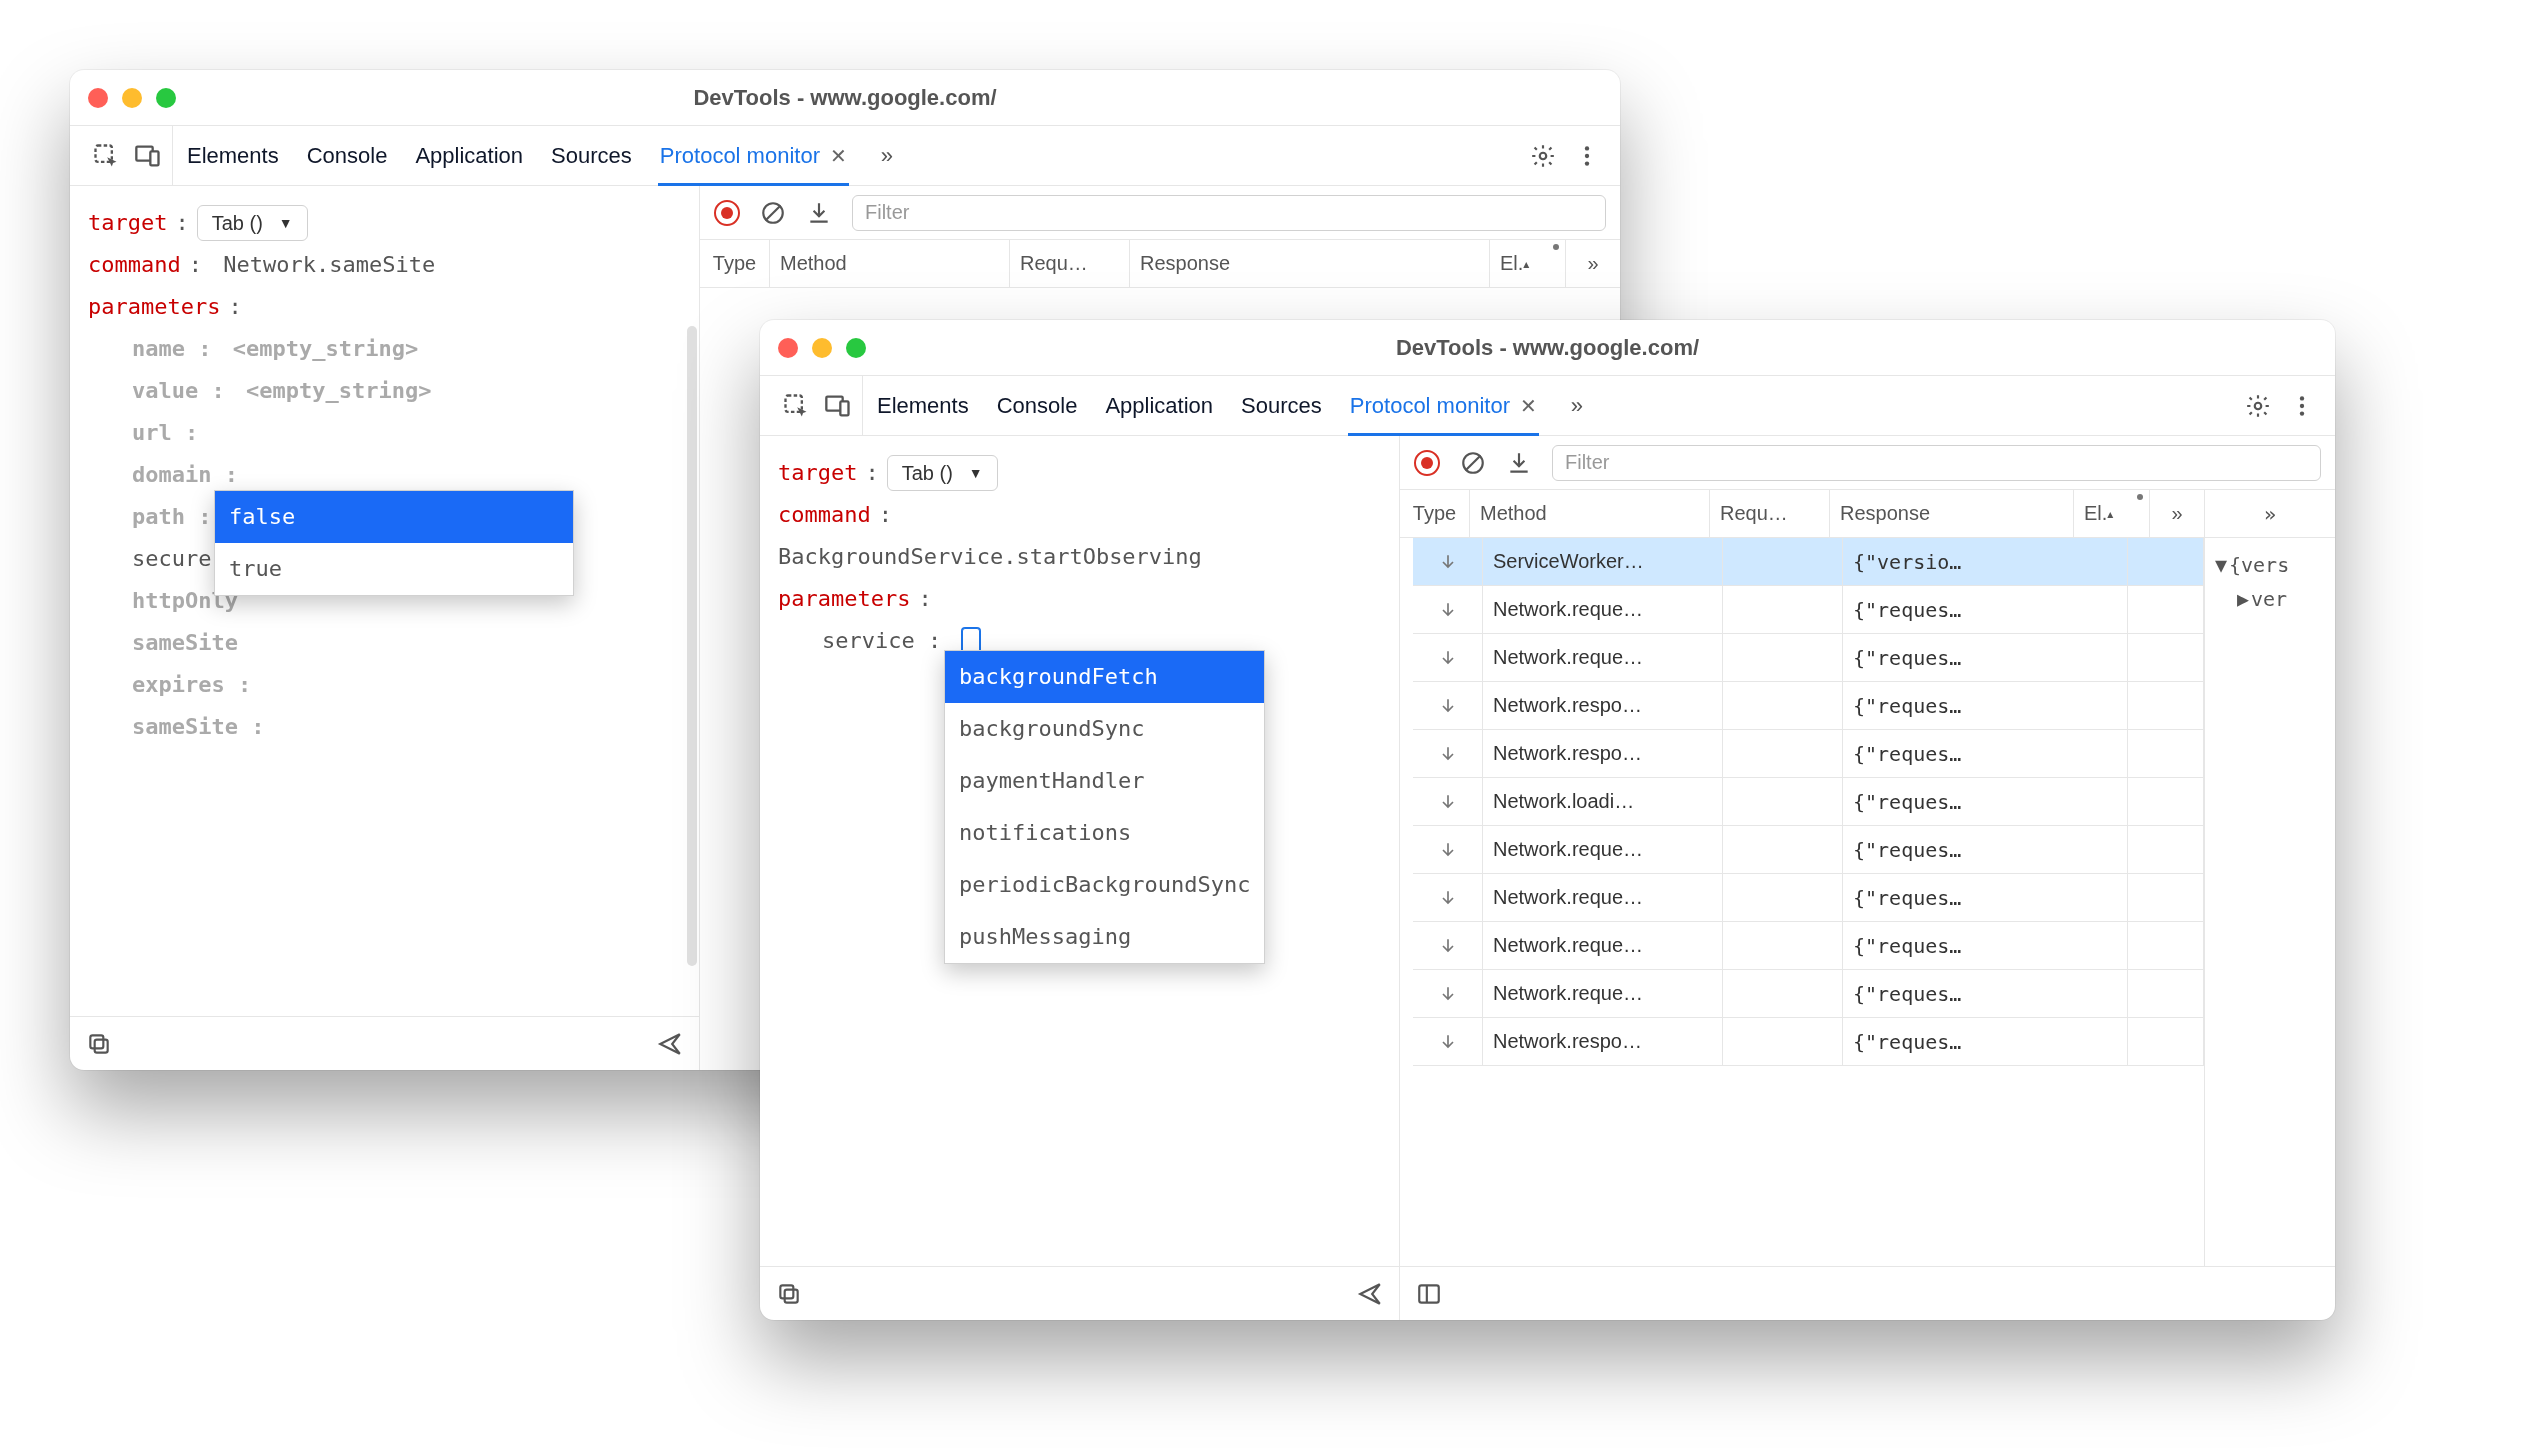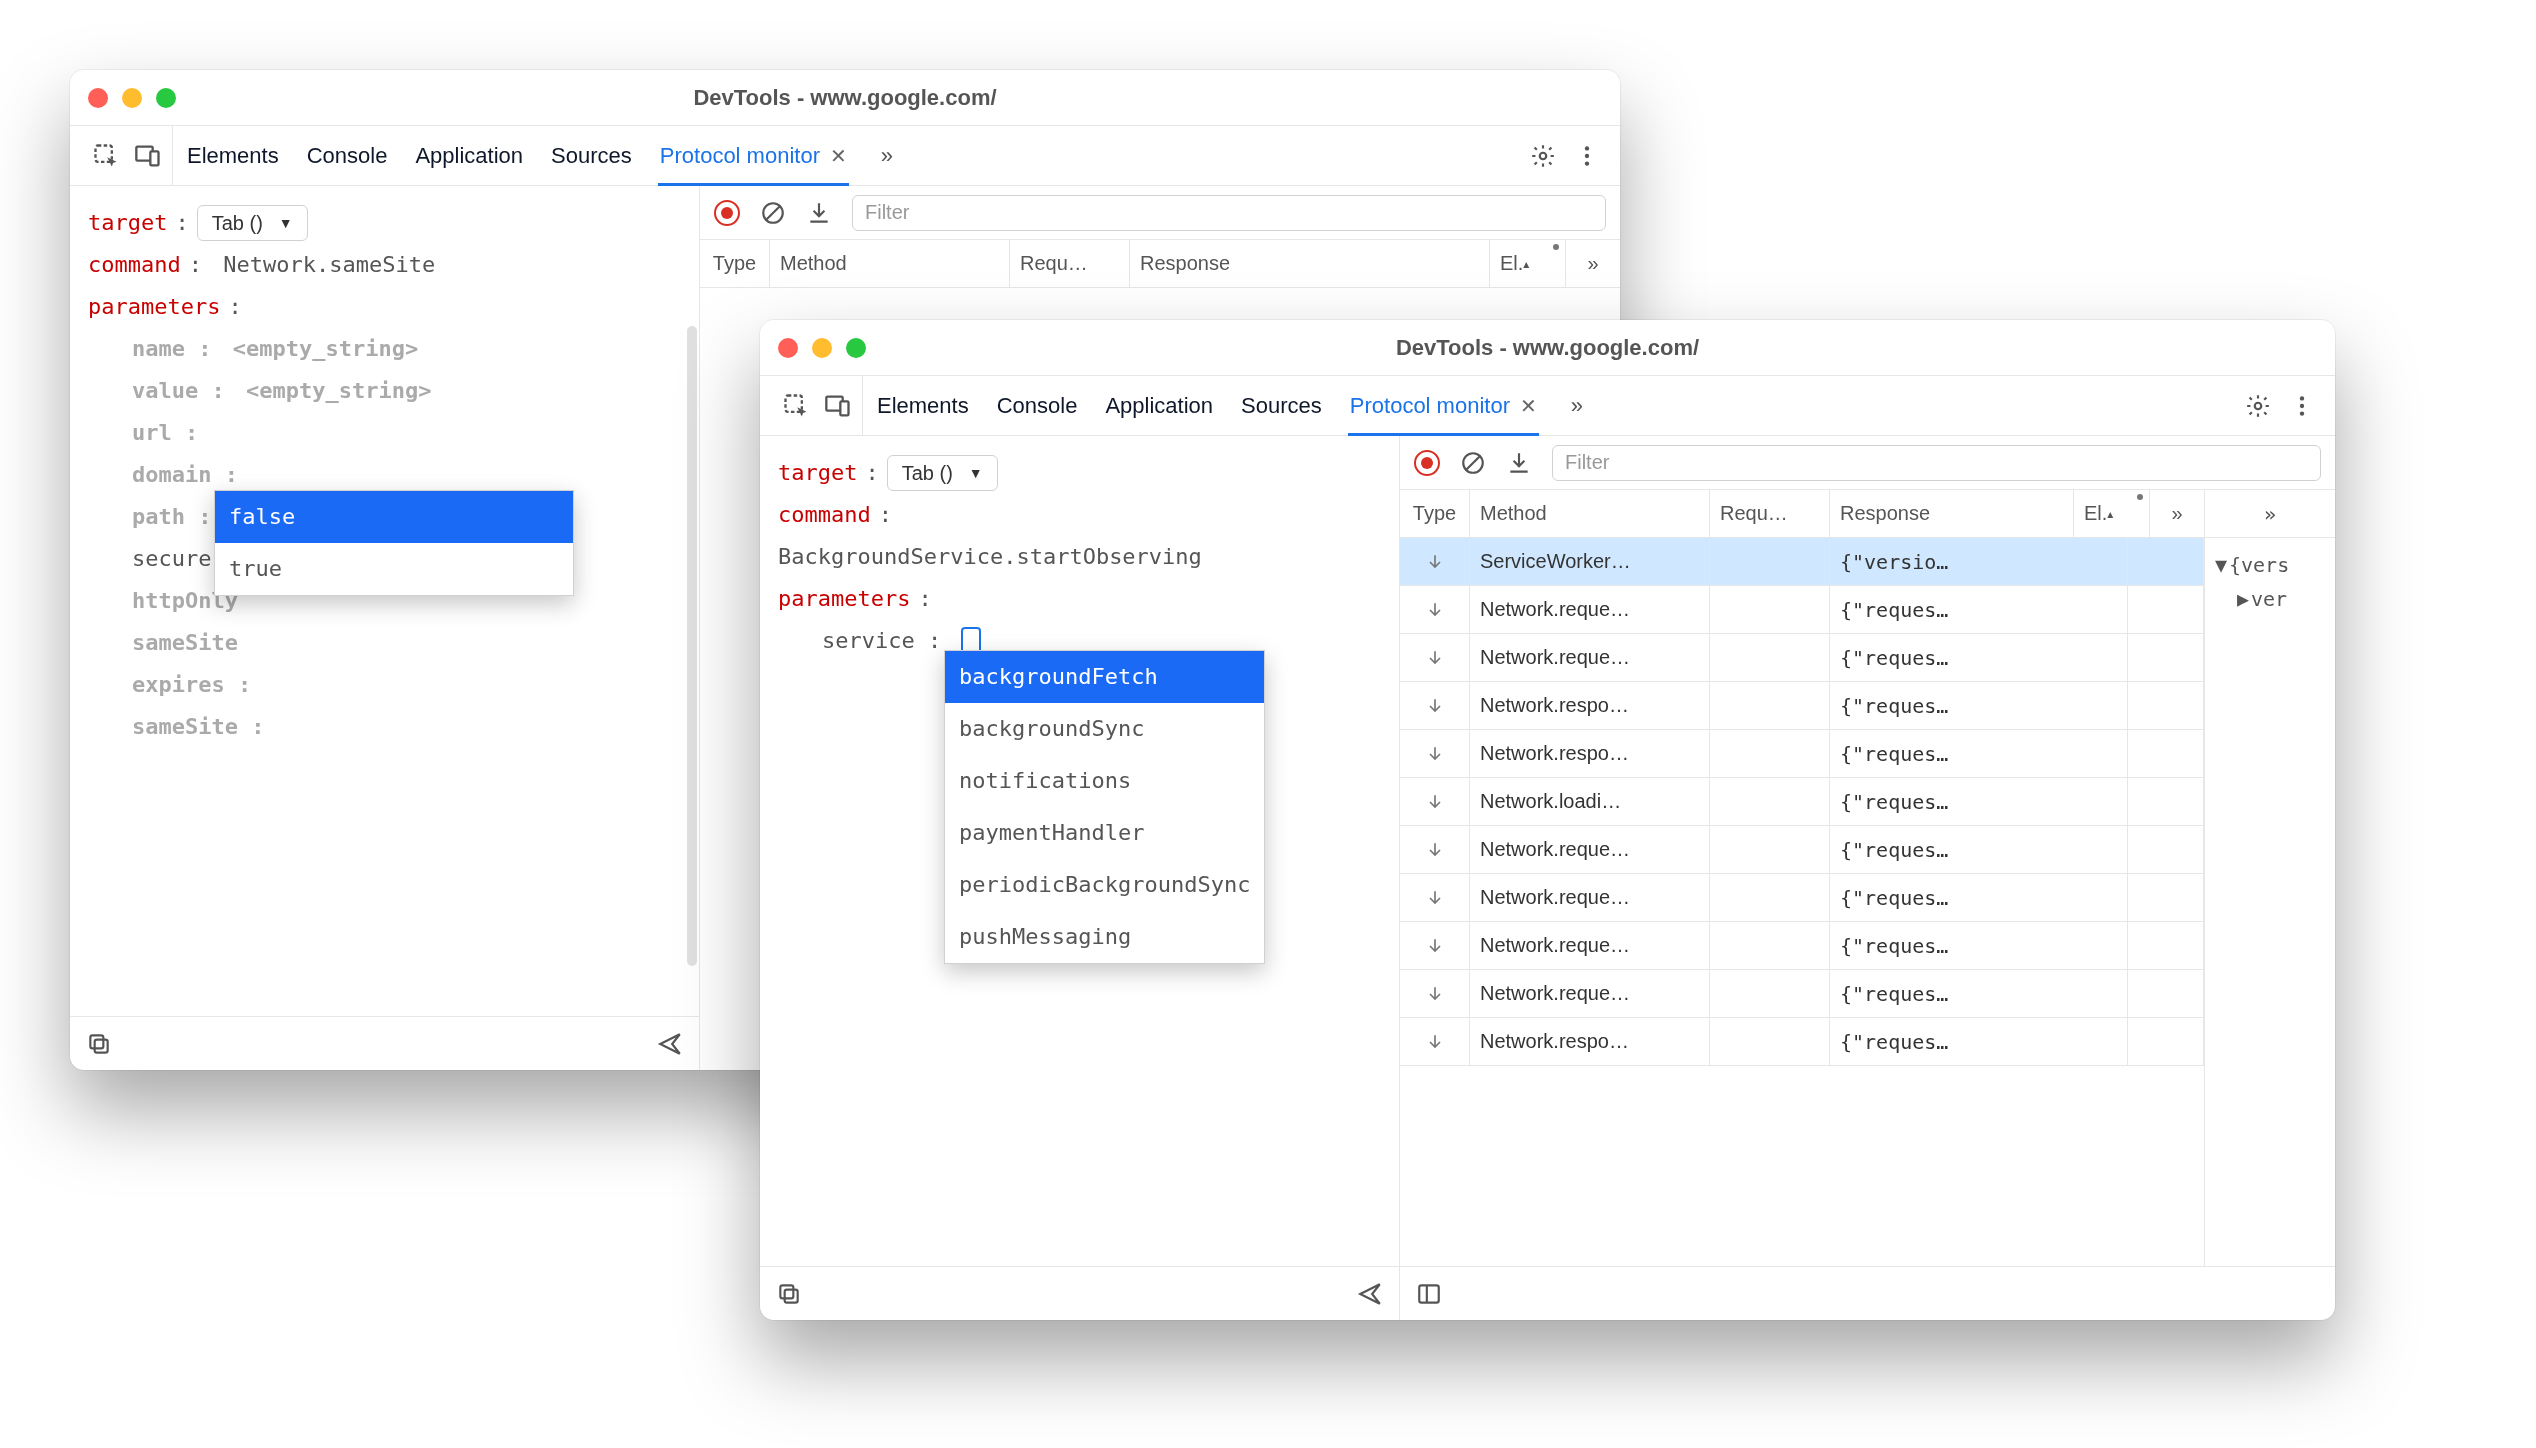--- a/index.html
+++ b/index.html
@@ -271,21 +271,21 @@
   .col-resp { flex: 1; min-width: 100px; font-family: var(--mono); }
   .col-resp.header { font-family: var(--sans); }
   .col-el { width: 76px; position: relative; }
   .col-more { width: 54px; justify-content: center; color: #555; border-right: none !important; }
   .sort-dot {
     position: absolute;
     top: 4px; right: 6px;
     width: 6px; height: 6px; border-radius: 50%;
     background: #777;
   }
-  .mt-row { font-family: var(--sans); color: #333; }
+  .mt-row { font-family: var(--sans); color: #333; margin-left: 13px; }
   .mt-row.selected { background: var(--row-selected); }
   .mt-row .col-type svg { width: 20px; height: 20px; color: #777; }
   .mt-rows { overflow: hidden; }
 
   .side-header {
     height: 48px;
     border-bottom: 1px solid var(--border);
     display: flex;
     align-items: center;
     justify-content: center;
@@ -559,22 +559,22 @@
           </div>
 
         <div class="row indent1">
           <span><span>service</span> :&nbsp;</span>
           <span class="empty-editable focused"></span>
         </div>
 
         <div class="autocomplete" style="left:184px; top:214px;">
           <div class="opt selected">backgroundFetch</div>
           <div class="opt">backgroundSync</div>
+          <div class="opt">paymentHandler</div>
           <div class="opt">notifications</div>
-          <div class="opt">paymentHandler</div>
           <div class="opt">periodicBackgroundSync</div>
           <div class="opt">pushMessaging</div>
         </div>
       </div>
       <div class="editor-bottom">
         <svg class="svg-ic" viewBox="0 0 24 24">
             <rect x="8" y="8" width="12" height="12" rx="2"></rect>
             <rect x="4" y="4" width="12" height="12" rx="2"></rect>
           </svg>
         <svg class="svg-ic send-ic" viewBox="0 0 24 24" stroke="#1a73e8" stroke-width="2.2">

